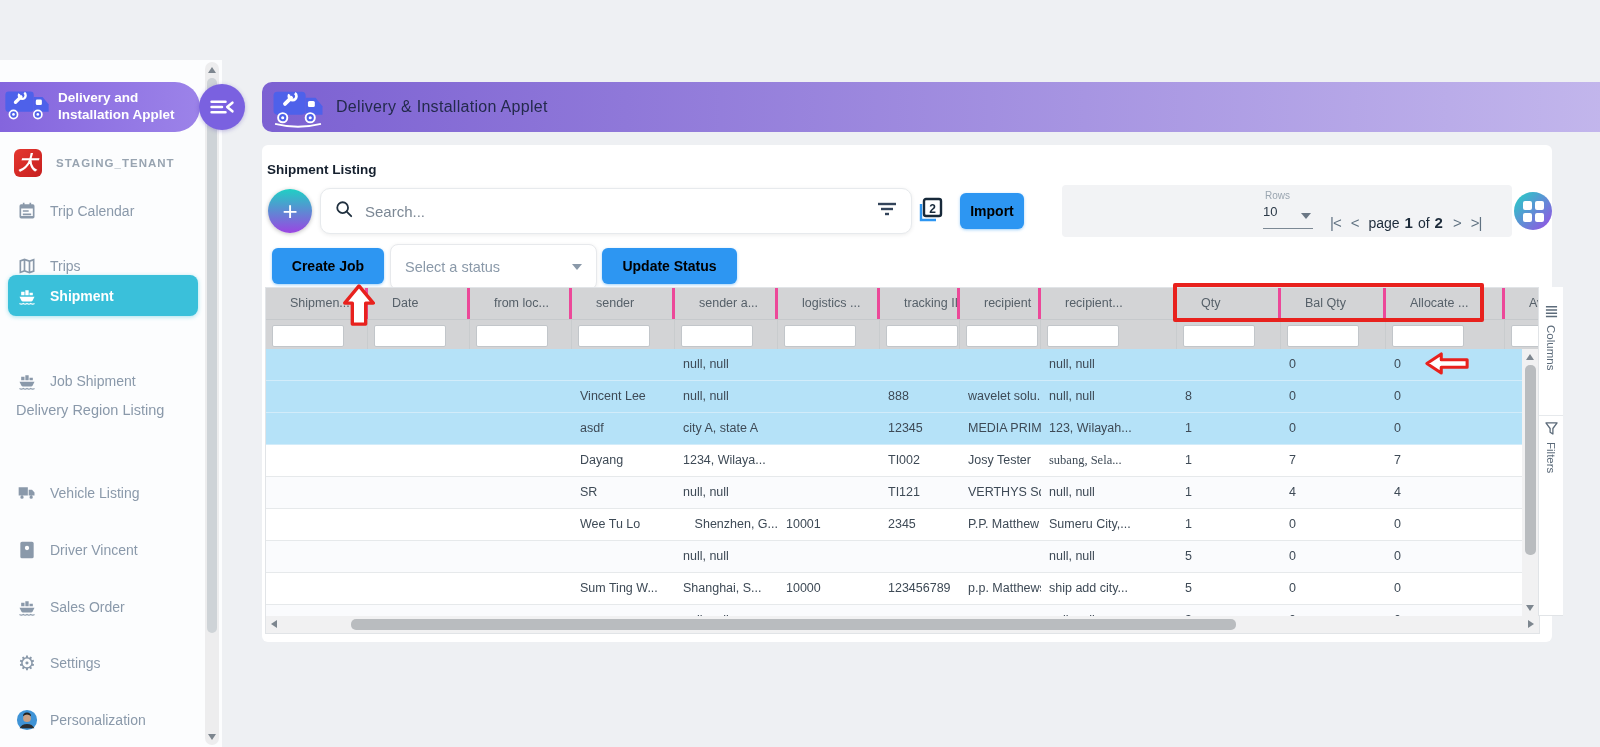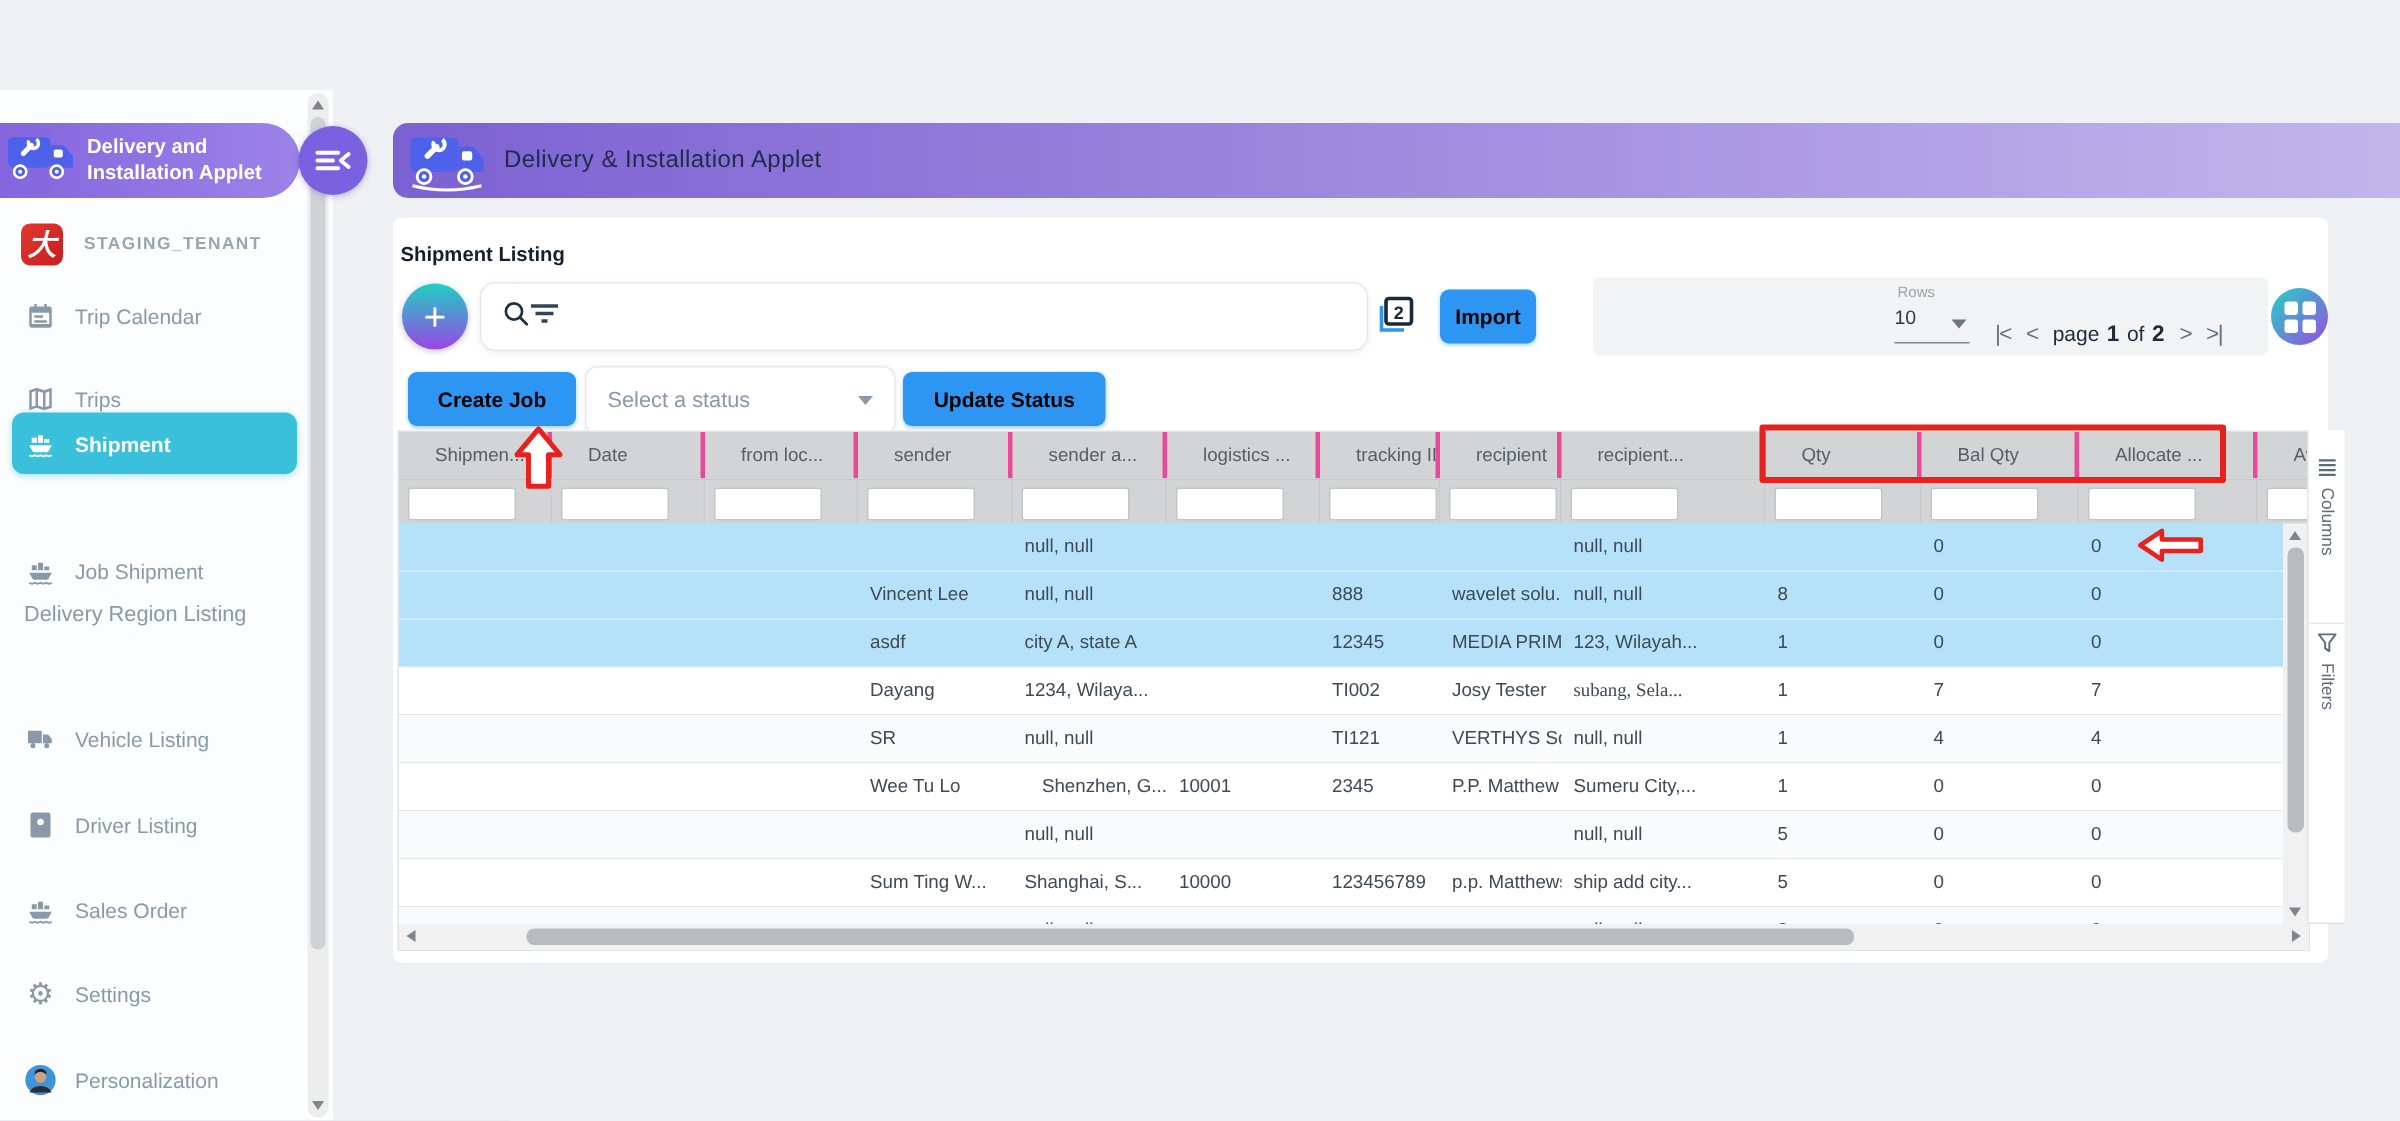--- a/index.html
+++ b/index.html
@@ -181,21 +181,21 @@
             </svg>
           </span>
           <span>Vehicle Listing</span>
         </div>
         <div class="nav-item" style="top: 475px;">
           <span class="nicon">
             <svg width="20" height="20" viewBox="0 0 24 24">
               <path fill="currentColor" d="M6 2h12a2 2 0 012 2v16a2 2 0 01-2 2H6a2 2 0 01-2-2V4a2 2 0 012-2zm6 5a2.6 2.6 0 102.6 2.6A2.6 2.6 0 0012 7zm-5 11c.5-2.6 2.5-4.2 5-4.2s4.5 1.6 5 4.2v.5H7z"></path>
             </svg>
           </span>
-          <span>Driver Listing</span>
+          <span>Driver Vincent</span>
         </div>
         <div class="nav-item" style="top: 532px;">
           <span class="nicon">
             <svg width="20" height="20" viewBox="0 0 24 24">
               <path fill="currentColor" d="M5 11V7h4v4H5zm5 0V5h4v6h-4zm5 0V8h4v3h-4zM3 13h18l-2.4 4.6c-.3.6-1 .9-1.6.9H7c-.7 0-1.3-.3-1.6-.9L3 13z"></path>
               <path d="M3 21c1.5 1 3 1 4.5 0 1.5 1 3 1 4.5 0 1.5 1 3 1 4.5 0 1.5 1 3 1 4.5 0" stroke="currentColor" stroke-width="1.5" fill="none"></path>
             </svg>
           </span>
           <span>Sales Order</span>
         </div>
@@ -257,20 +257,21 @@
       <span>+</span>
     </div>
 
   <div class="search-box">
     <span>
       <svg width="18" height="18" viewBox="0 0 20 20">
           <circle cx="8.5" cy="8.5" r="6" fill="none" stroke="#20303f" stroke-width="2"></circle>
           <path d="M13 13 l5 5" stroke="#20303f" stroke-width="2" stroke-linecap="round"></path>
         </svg>
     </span>
+    <input type="text" placeholder="Search..." style="">
     <span>
       <svg width="20" height="16" viewBox="0 0 20 16">
           <path d="M1 3 h18" stroke="#33445a" stroke-width="2.4"></path>
           <path d="M4 8 h12" stroke="#33445a" stroke-width="2.4"></path>
           <path d="M8 13 h4" stroke="#33445a" stroke-width="2.4"></path>
         </svg>
     </span>
   </div>
 
   <span class="pages-icon">

